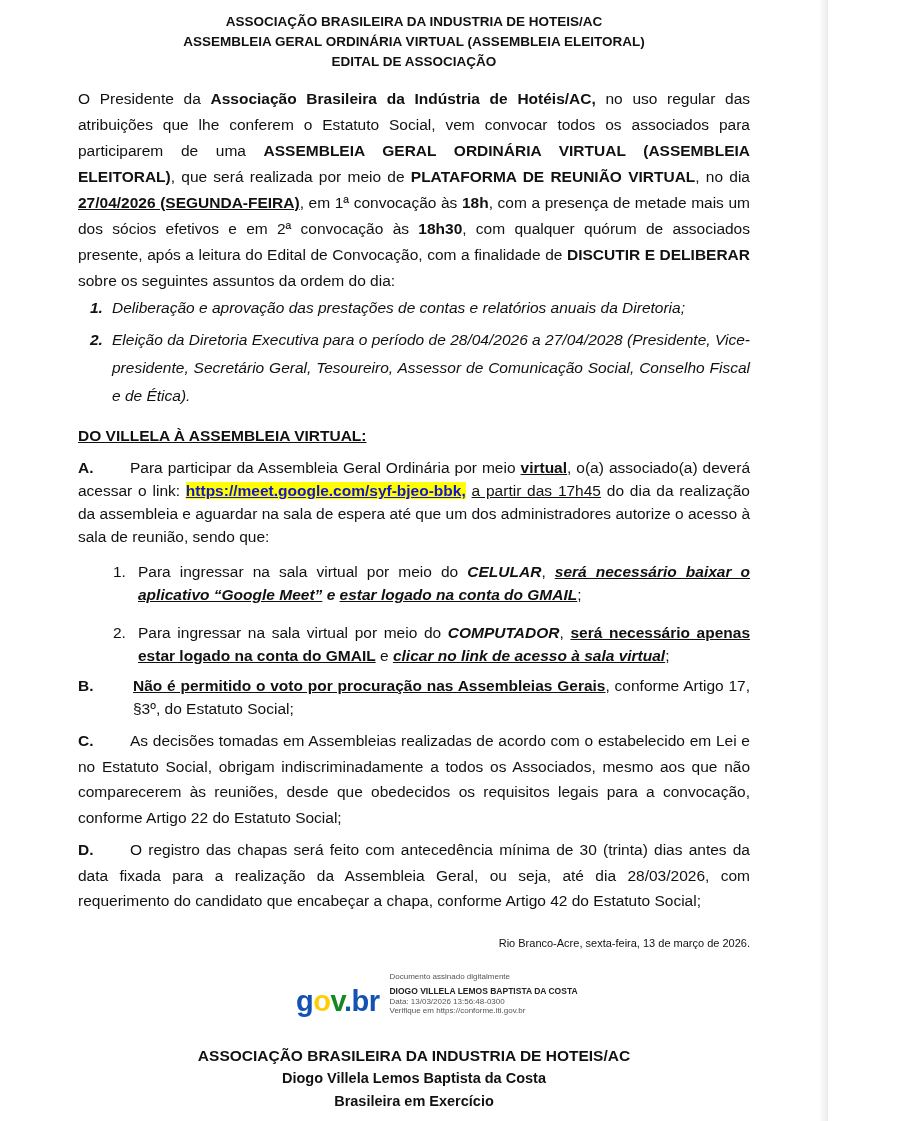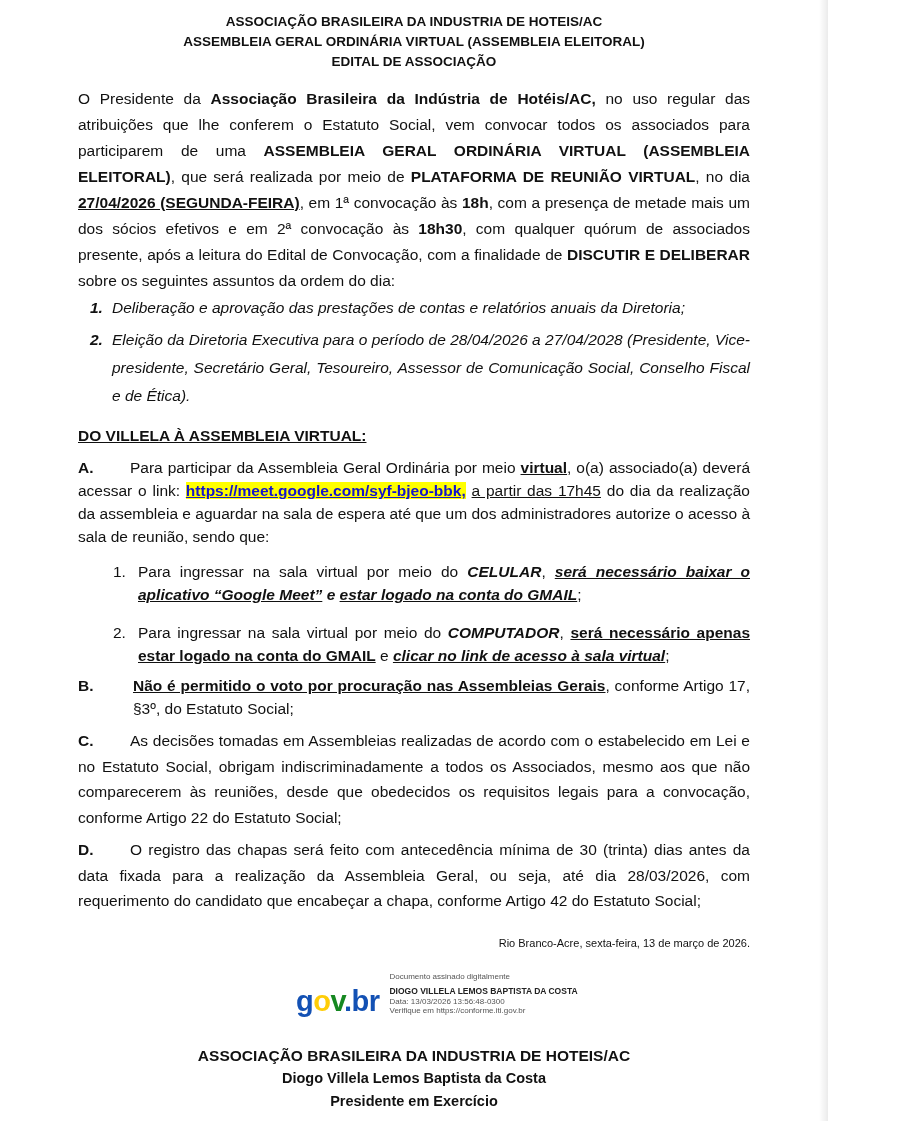--- a/index.html
+++ b/index.html
@@ -122,18 +122,18 @@
         <div class="stamp-doc">Documento assinado digitalmente</div>
         <div class="stamp-name">DIOGO VILLELA LEMOS BAPTISTA DA COSTA</div>
         <div>Data: 13/03/2026 13:56:48-0300</div>
         <div>Verifique em https://conforme.iti.gov.br</div>
       </div>
     </div>
 
     <div class="doc-footer">
       <div class="f-org">ASSOCIAÇÃO BRASILEIRA DA INDUSTRIA DE HOTEIS/AC</div>
       <div class="f-name">Diogo Villela Lemos Baptista da Costa</div>
-      <div class="f-role">Presidente em Exercício</div>
+      <div class="f-role">Brasileira em Exercício</div>
     </div>
 
   </div>
   <div class="page-edge"></div>
 </div>
 
 </body></html>

